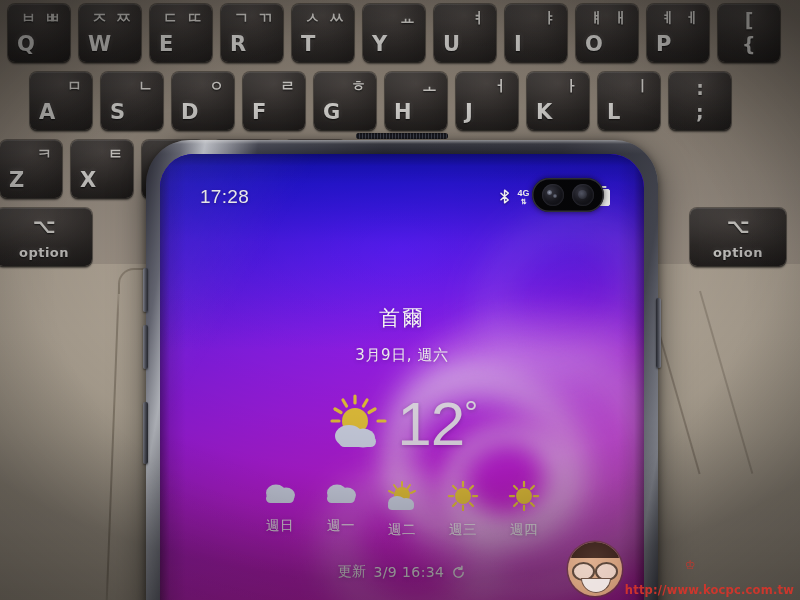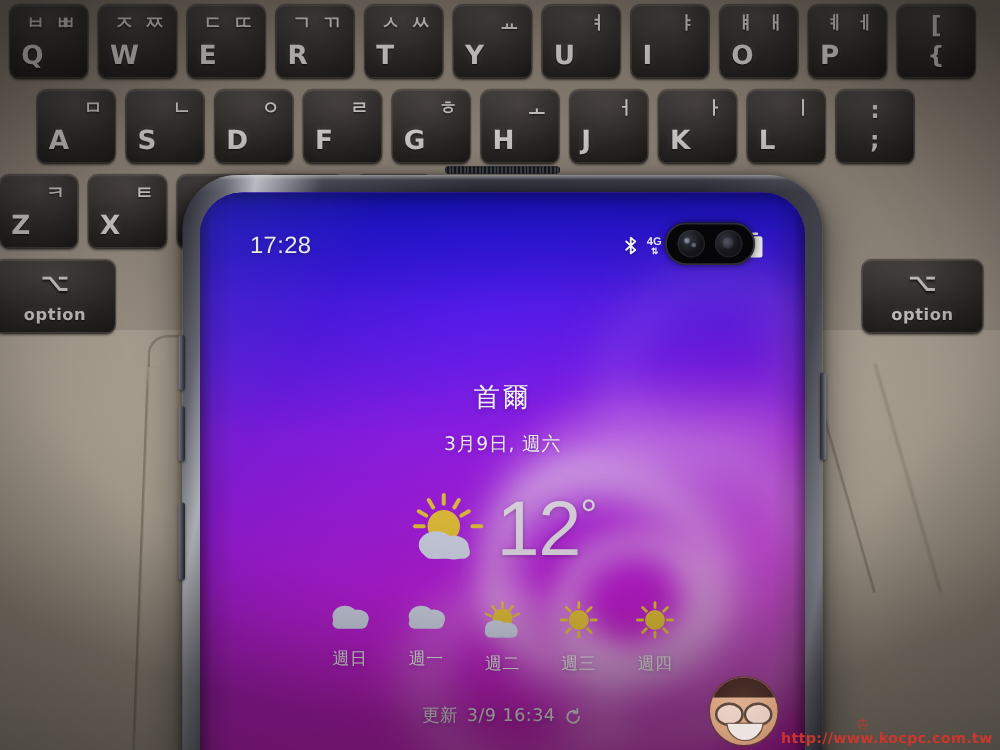--- a/index.html
+++ b/index.html
@@ -571,21 +571,21 @@
     letter-spacing: 1px;
     -webkit-text-stroke: 1.2px #f4ece0;
     font-family: "DejaVu Sans", sans-serif;
     text-shadow: 0 1px 1px rgba(0,0,0,0.25);
   }
   .wm-url {
     font-size: 11.5px;
     font-weight: 700;
     color: #d6352b;
     letter-spacing: 0.2px;
-    margin-top: 2px;
+    margin-top: 16px;
     font-family: "DejaVu Sans", sans-serif;
   }
 
   .vignette {
     position: absolute;
     inset: 0;
     pointer-events: none;
     background: radial-gradient(ellipse 78% 72% at 50% 48%, rgba(0,0,0,0) 55%, rgba(0,0,0,0.28) 100%);
   }
 </style>

